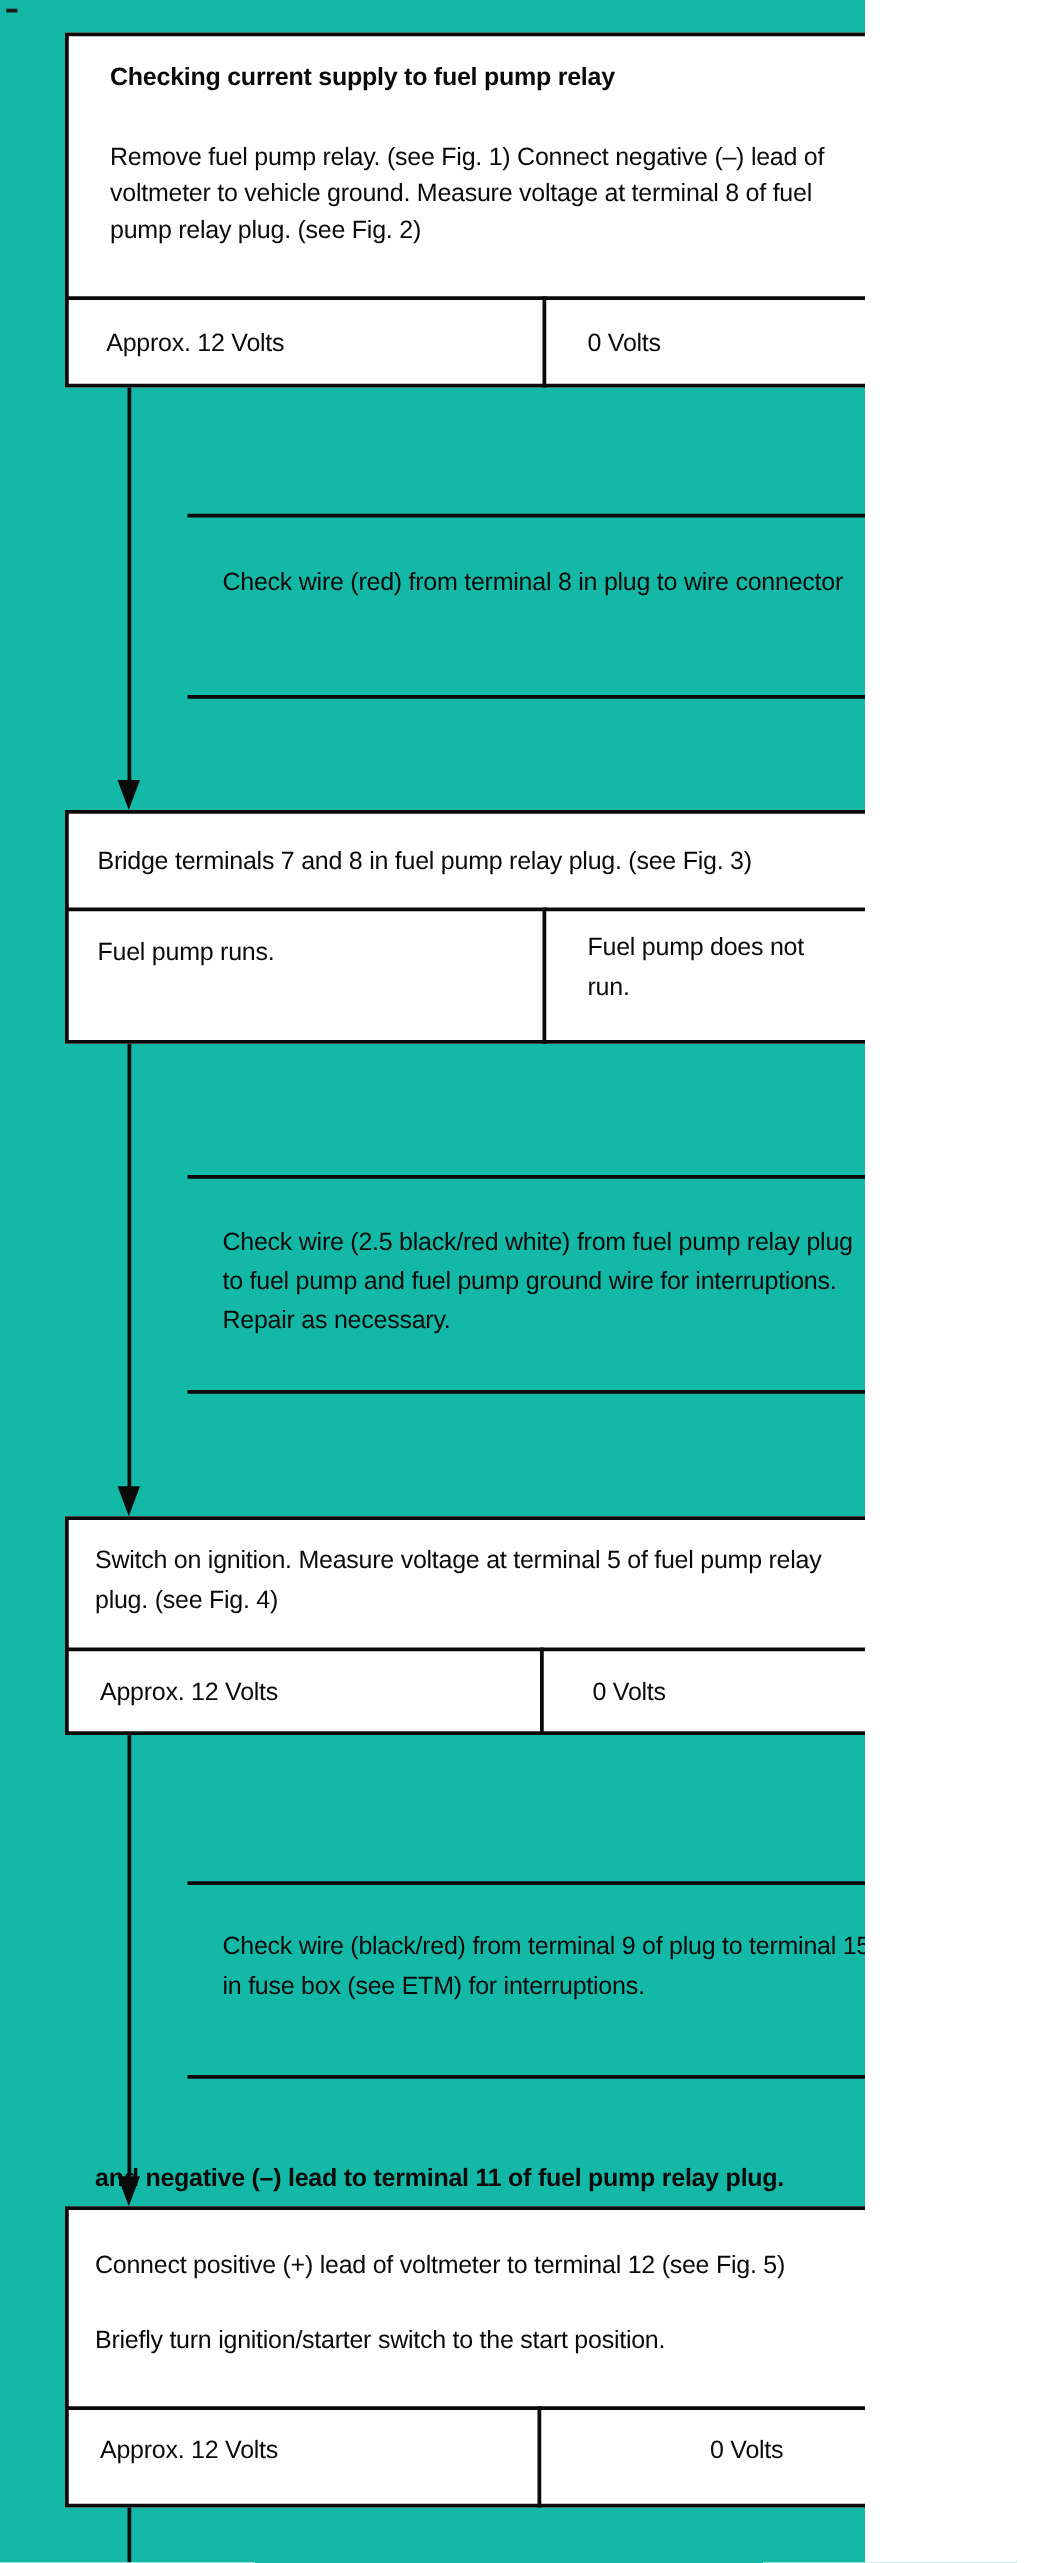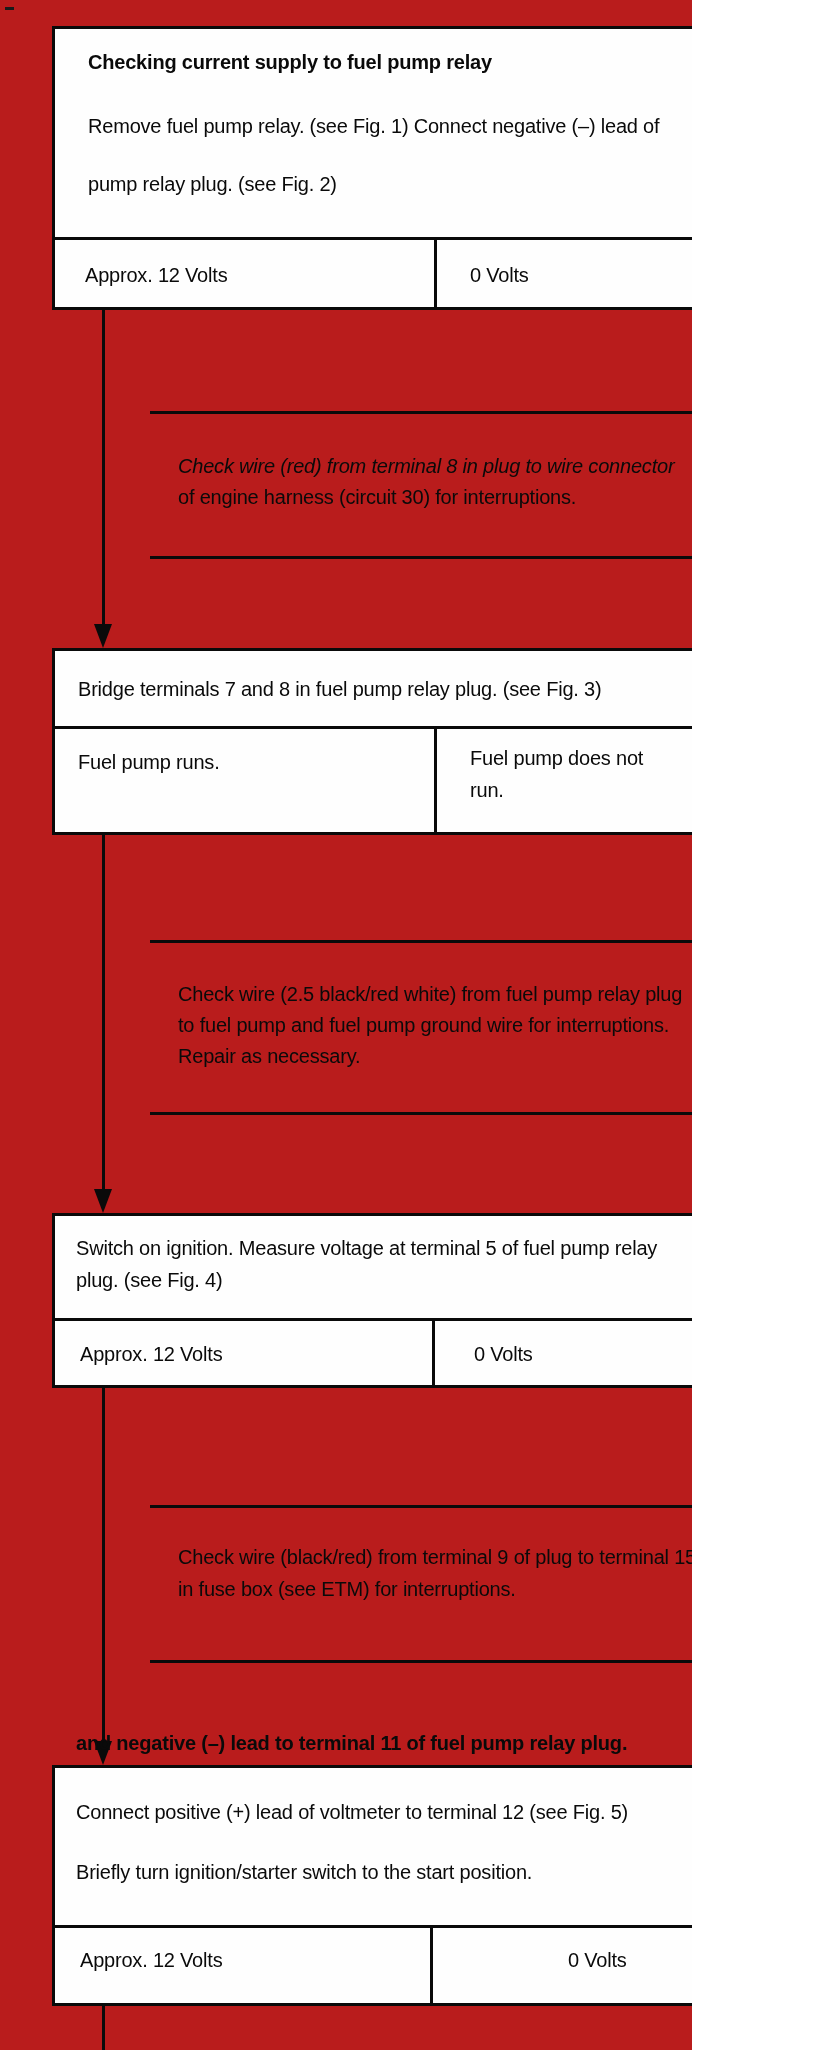--- a/index.html
+++ b/index.html
@@ -1,17 +1,17 @@
 <!DOCTYPE html>
 <html><head>
 <meta charset="utf-8">
 <style>
   html,body{margin:0;padding:0;background:#ffffff;}
   .page{
-    position:relative;width:692px;height:2050px;background:#b91c1c;
+    position:relative;width:692px;height:2050px;background:#14b8a6;
     font-family:"Liberation Sans",sans-serif;color:#000;overflow:hidden;
   }
   .box{position:absolute;border:3px solid #0a0a0a;box-sizing:border-box;background:#fefefe;}
   .hline{position:absolute;height:3px;background:#0a0a0a;}
   .vline{position:absolute;width:3px;background:#0a0a0a;}
   .head{position:absolute;width:0;height:0;border-left:9px solid transparent;
         border-right:9px solid transparent;border-top:24px solid #0a0a0a;}
   .txt{position:absolute;font-size:20px;line-height:29px;letter-spacing:-0.2px;
        white-space:nowrap;color:#0a0a0a;}
   .bold{font-weight:bold;}
@@ -22,34 +22,34 @@
 
 <div class="page">
 
   <div class="dash" style="left:5px;top:7px;width:9px;height:3px;"></div>
 
   <div class="box" style="left:52px;top:26px;width:759px;height:284px;"></div>
   <div class="hline" style="left:52px;top:237px;width:759px;"></div>
   <div class="vline" style="left:434px;top:237px;height:73px;"></div>
   <div class="txt bold" style="left:88px;top:48px;">Checking current supply to fuel pump relay</div>
   <div class="txt" style="left:88px;top:112px;">Remove fuel pump relay. (see Fig. 1) Connect negative (–) lead of</div>
+  <div class="txt" style="left:88px;top:141px;">voltmeter to vehicle ground. Measure voltage at terminal 8 of fuel</div>
   <div class="txt" style="left:88px;top:170px;">pump relay plug. (see Fig. 2)</div>
   <div class="txt" style="left:85px;top:261px;">Approx. 12 Volts</div>
   <div class="txt" style="left:470px;top:261px;">0 Volts</div>
 
   <div class="vline" style="left:756px;top:310px;height:82px;"></div>
   <div class="head" style="left:748px;top:387px;"></div>
 
   <div class="vline" style="left:102px;top:310px;height:316px;"></div>
   <div class="head" style="left:94px;top:624px;"></div>
 
   <div class="hline" style="left:150px;top:411px;width:682px;"></div>
   <div class="hline" style="left:150px;top:556px;width:682px;"></div>
-  <div class="txt" style="left:178px;top:452px;font-style:italic;">Check wire (red) from terminal 8 in plug to wire connector</div>
-  <div class="txt" style="left:178px;top:483px;">of engine harness (circuit 30) for interruptions.</div>
+  <div class="txt" style="left:178px;top:452px;">Check wire (red) from terminal 8 in plug to wire connector</div>
 
   <div class="box" style="left:52px;top:648px;width:757px;height:187px;"></div>
   <div class="hline" style="left:52px;top:726px;width:757px;"></div>
   <div class="vline" style="left:434px;top:726px;height:109px;"></div>
   <div class="txt" style="left:78px;top:675px;">Bridge terminals 7 and 8 in fuel pump relay plug. (see Fig. 3)</div>
   <div class="txt" style="left:78px;top:748px;">Fuel pump runs.</div>
   <div class="txt" style="left:470px;top:744px;text-align:center;">Fuel pump does not</div>
   <div class="txt" style="left:470px;top:776px;">run.</div>
 
   <div class="vline" style="left:756px;top:835px;height:86px;"></div>

